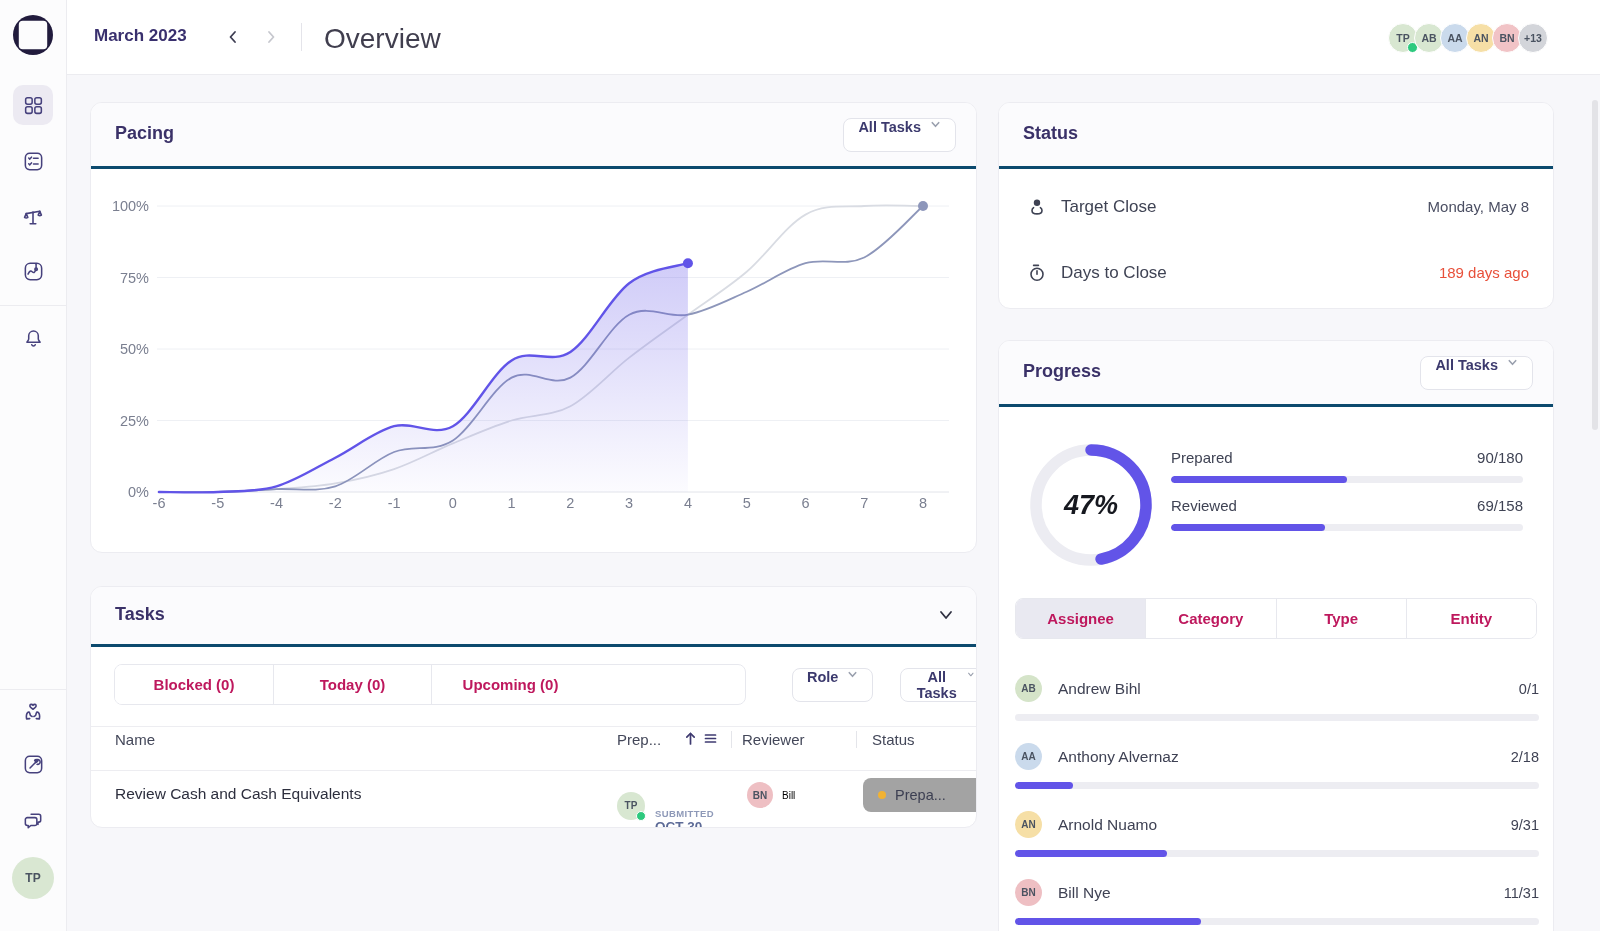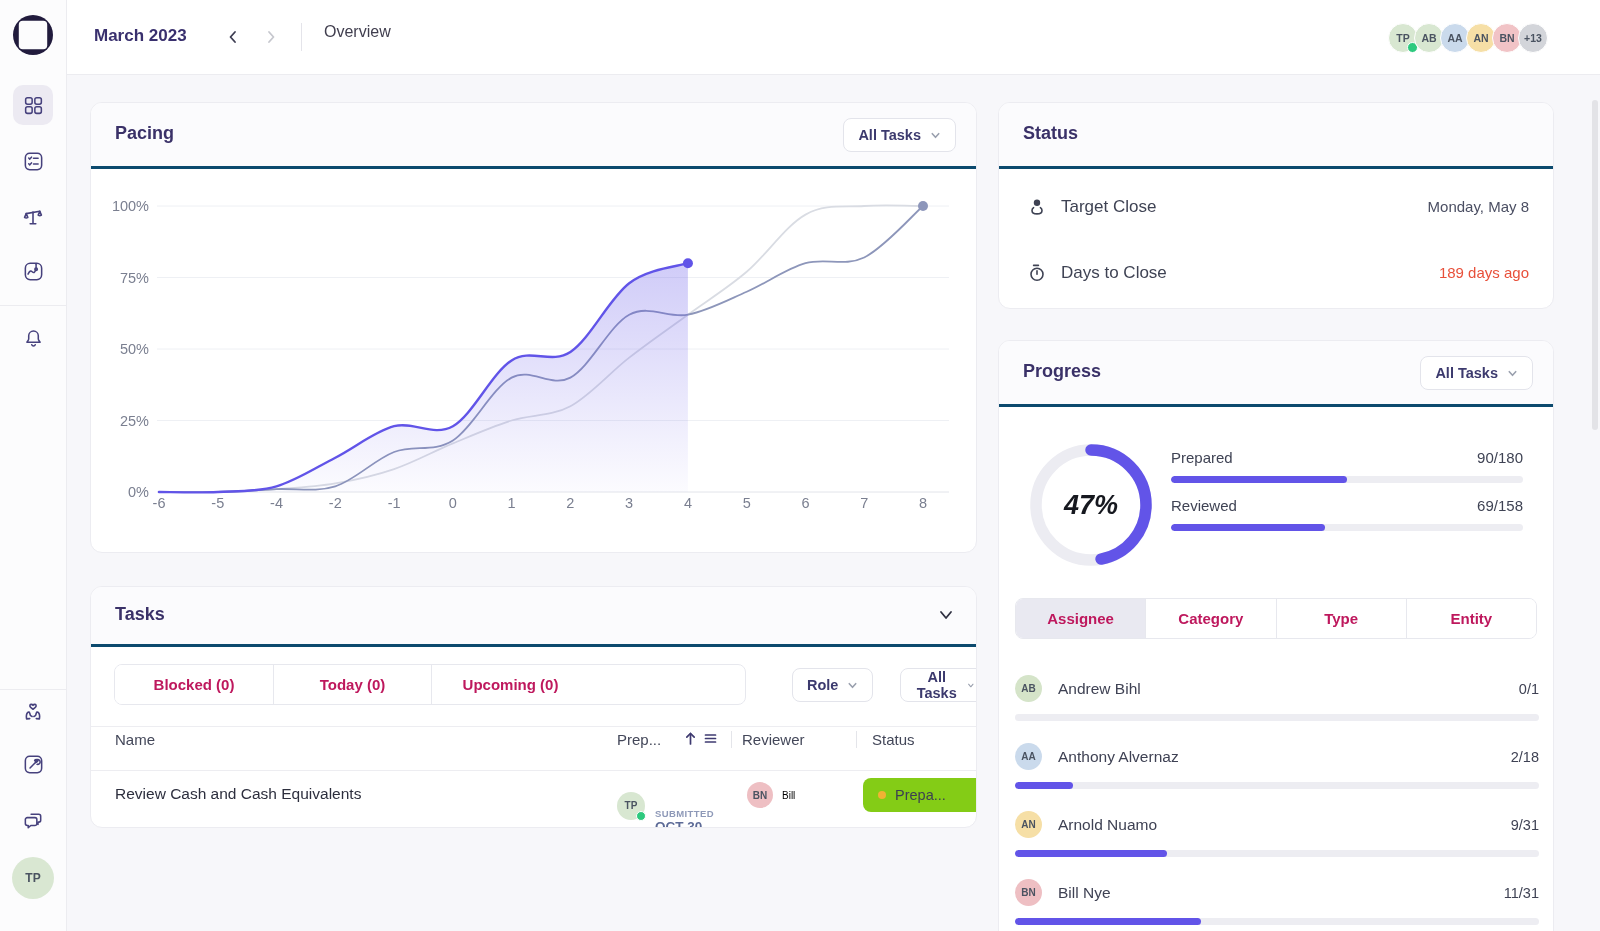--- a/index.html
+++ b/index.html
@@ -20,32 +20,32 @@
   .side-avatar{position:absolute;left:12px;width:42px;height:42px;border-radius:50%;
     background:#d9e7d2;display:flex;align-items:center;justify-content:center;
     font-size:12px;font-weight:bold;color:#4a5361;}
   
   .topbar{position:absolute;left:66px;top:0;width:1534px;height:74px;background:#ffffff;
     border-bottom:1px solid #ececf0;z-index:5;}
   .period{position:absolute;left:28px;top:26px;font-size:17px;font-weight:bold;color:#39306e;}
   .chev-btn{position:absolute;top:22px;width:30px;height:30px;display:flex;align-items:center;
     justify-content:center;cursor:pointer;background:none;border:none;padding:0;}
   .tb-divider{position:absolute;left:235px;top:23px;height:28px;border-left:1px solid #e4e4ea;}
-  .page-title{position:absolute;left:258px;top:23px;font-size:16px;font-weight:500;color:#403e4e;}
+  .page-title{position:absolute;left:258px;top:23px;font-size:28px;font-weight:500;color:#403e4e;}
   .avatar-stack{position:absolute;right:52px;top:23px;display:flex;}
   .avatar{width:28px;height:28px;border-radius:50%;margin-left:-4px;border:1.5px solid #fff;
     display:flex;align-items:center;justify-content:center;font-size:10.5px;font-weight:bold;
     color:#4a5361;position:relative;}
   .avatar .dot{position:absolute;right:-1px;bottom:-1px;width:9px;height:9px;border-radius:50%;
     background:#2dc97e;border:1.5px solid #fff;}
   
   .card{position:absolute;background:#fff;border:1px solid #ececf1;border-radius:12px;overflow:hidden;}
   .card-head{height:63px;background:#fbfbfd;border-bottom:3px solid #0c4a6e;position:relative;}
   .card-title{position:absolute;left:24px;top:20px;font-size:18px;font-weight:600;color:#3a3168;}
-  .dropdown{display:inline-flex;align-items:center;gap:9px;height:34px;padding:0 14px;
+  .dropdown{display:inline-flex;align-items:flex-start;gap:9px;height:34px;padding:0 14px;
     background:#fff;border:1px solid #e3e4eb;border-radius:8px;color:#3c3a6e;font-weight:600;
     font-size:14.5px;cursor:pointer;}
   .dropdown svg{stroke:#9aa0ae;fill:none;stroke-width:1.7;stroke-linecap:round;stroke-linejoin:round;}
   .card-head .dropdown{position:absolute;right:20px;top:15px;}
   #card-pacing{left:90px;top:102px;width:885px;height:449px;}
   #card-tasks{left:90px;top:586px;width:885px;height:240px;}
   #card-status{left:998px;top:102px;width:554px;height:205px;}
   #card-progress{left:998px;top:340px;width:554px;height:640px;}
   
   #pacing-svg{position:absolute;left:0;top:62px;}
@@ -72,21 +72,21 @@
   .row-name{position:absolute;left:24px;top:16px;font-size:15.5px;color:#2d2f3e;}
   .prep-cell{position:absolute;left:526px;top:8px;display:flex;align-items:center;gap:10px;}
   .cell-avatar{width:28px;height:28px;border-radius:50%;display:flex;align-items:center;
     justify-content:center;font-size:10px;font-weight:bold;color:#4a5361;position:relative;}
   .cell-avatar .dot{position:absolute;right:-1px;bottom:-1px;width:8px;height:8px;border-radius:50%;
     background:#2dc97e;border:1.5px solid #fff;}
   .prep-meta .l1{font-size:9.5px;font-weight:bold;letter-spacing:.4px;color:#8e99b8;margin-top:31px;}
   .prep-meta .l2{font-size:13.5px;font-weight:bold;color:#5d6b97;}
   .rev-cell{position:absolute;left:656px;top:13px;display:flex;align-items:center;gap:9px;}
   .rev-cell .name{font-size:10px;color:#000000;}
-  .status-pill{position:absolute;left:772px;top:9px;width:121px;height:34px;background:#84cc16;
+  .status-pill{position:absolute;left:772px;top:9px;width:121px;height:34px;background:#a3a3a3;
     border-radius:8px;display:flex;align-items:center;gap:9px;padding:0 0 0 15px;box-sizing:border-box;}
   .status-pill .sdot{width:8px;height:8px;border-radius:50%;}
   .status-pill .stxt{font-size:14.5px;color:#3c3f52;}
   
   .stat-row{position:absolute;left:0;width:554px;height:24px;}
   .stat-row svg{position:absolute;left:26px;top:0;stroke:#3f4354;fill:none;stroke-width:1.6;
     stroke-linecap:round;stroke-linejoin:round;}
   .stat-label{position:absolute;left:62px;top:2px;font-size:17px;color:#3f4354;}
   .stat-value{position:absolute;right:24px;top:3px;font-size:15px;}
   

